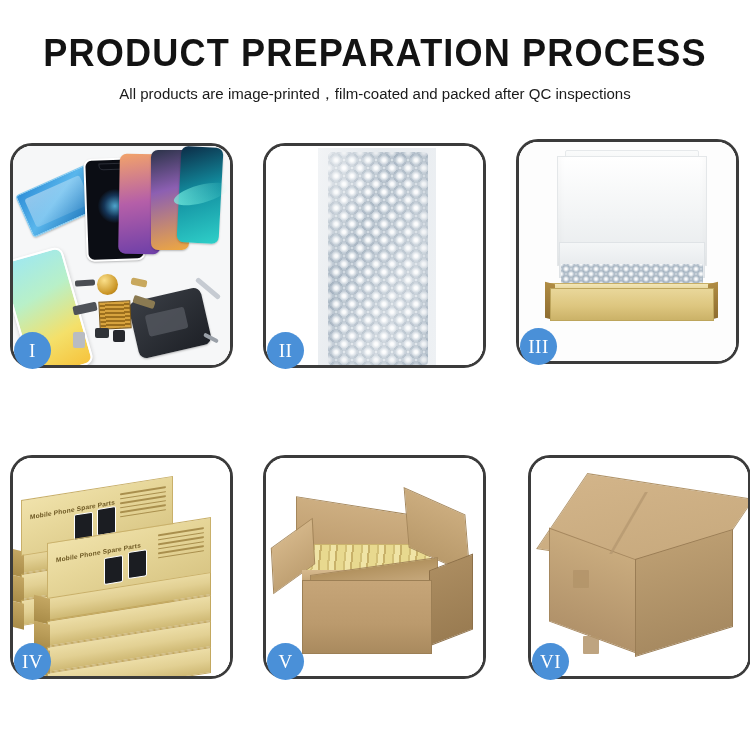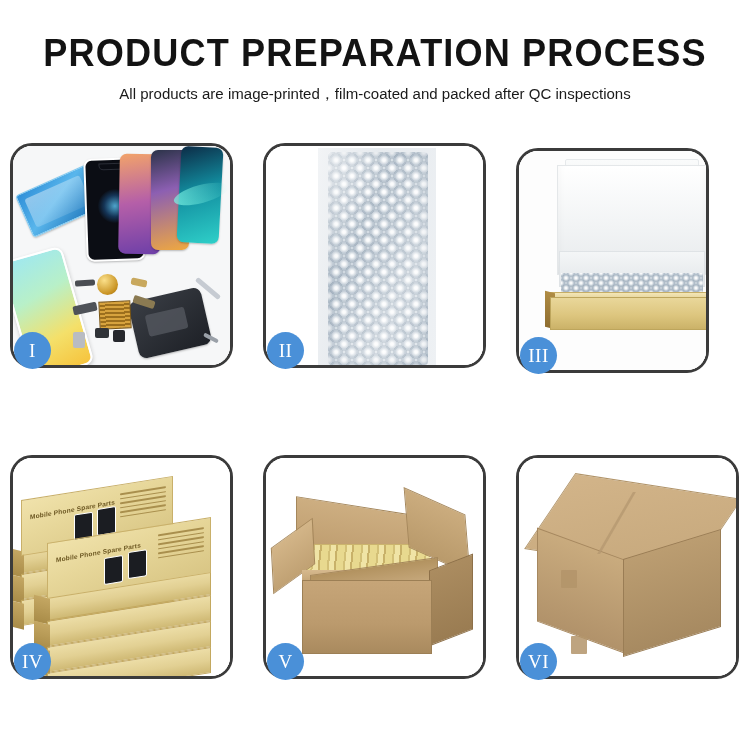--- a/index.html
+++ b/index.html
@@ -64,24 +64,24 @@
     left: 0; top: 0;
     width: 100%; height: 100%;
     border-radius: 19px;
     overflow: hidden;
     background: #fefefe;
   }
 
   
   #panel-1 { left: 10px;  top: 143px; width: 223px; height: 225px; }
   #panel-2 { left: 263px; top: 143px; width: 223px; height: 225px; }
-  #panel-3 { left: 516px; top: 148px; width: 193px; height: 225px; }
+  #panel-3 { left: 516px; top: 139px; width: 223px; height: 225px; }
   #panel-4 { left: 10px;  top: 455px; width: 223px; height: 224px; }
   #panel-5 { left: 263px; top: 455px; width: 223px; height: 224px; }
-  #panel-6 { left: 516px; top: 455px; width: 223px; height: 224px; padding-left: 11px; }
+  #panel-6 { left: 528px; top: 455px; width: 223px; height: 224px; padding-left: 11px; }
 
   
   .badge {
     position: absolute;
     left: 1px;
     bottom: -4px;
     width: 37px;
     height: 37px;
     border-radius: 50%;
     background: #4a90d8;

